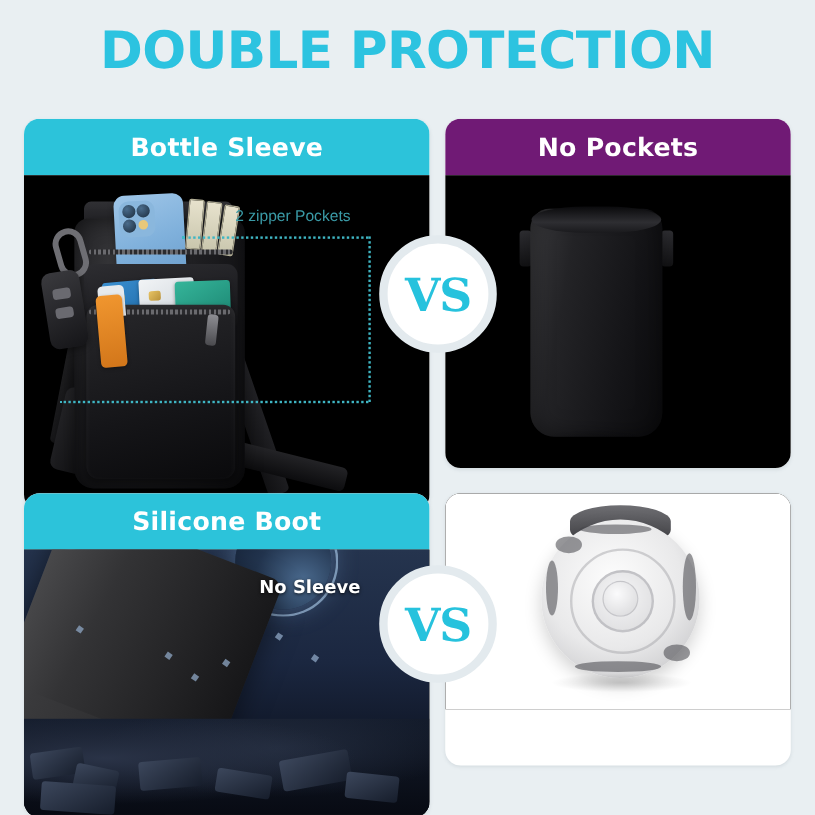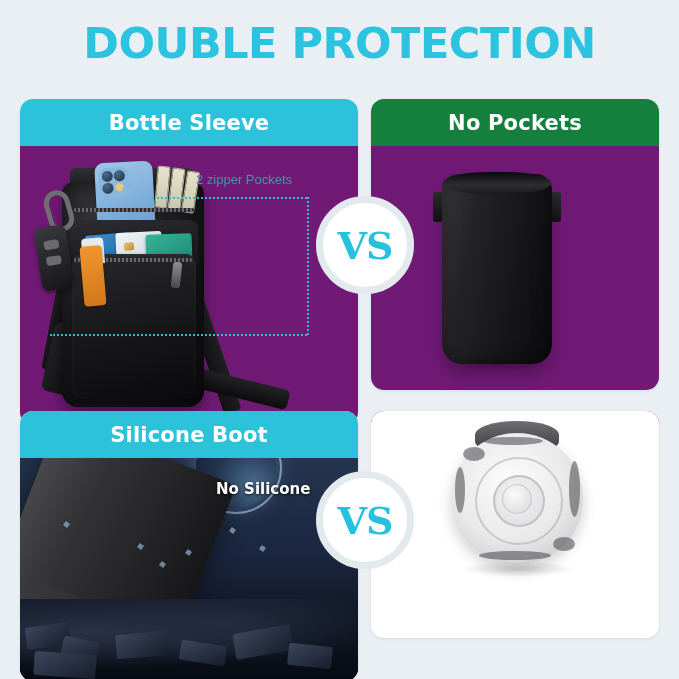--- a/index.html
+++ b/index.html
@@ -38,23 +38,23 @@
   .phead {
     height:47px;
     display:flex; align-items:center; justify-content:center;
     color:#ffffff;
     font-size:21px;
     font-weight:bold;
     font-family:"DejaVu Sans", sans-serif;
     letter-spacing:0.2px;
   }
   .phead.cyan { background:#2cc3da; }
-  .phead.gray { background:#15803d; }
-
-  .pbody { position:relative; width:100%; height:calc(100% - 47px); background:#701a75; overflow:hidden;padding-left:33px; }
+  .phead.gray { background:#701a75; }
+
+  .pbody { position:relative; width:100%; height:calc(100% - 47px); background:#000000; overflow:hidden;padding-left:33px; }
 
   
   .vs {
     position:absolute;
     width:98px; height:98px;
     border-radius:50%;
     background:#ffffff;
     border:7px solid #e3eaee;
     display:flex; align-items:center; justify-content:center;
     z-index:40;
@@ -437,21 +437,21 @@
         <div class="rock" style="left:14px; top:54px; width:62px; height:24px; transform:rotate(4deg);"></div>
       </div>
 
       <div class="shard" style="left:118px; top:86px;"></div>
       <div class="shard" style="left:140px; top:104px;"></div>
       <div class="shard" style="left:166px; top:92px;"></div>
       <div class="shard" style="left:210px; top:70px;"></div>
       <div class="shard" style="left:240px; top:88px;"></div>
       <div class="shard" style="left:44px;  top:64px;"></div>
 
-      <div class="noscratch">No Silicone</div>
+      <div class="noscratch">No Sleeve</div>
     </div>
   </div>
 </div>
 
 <div class="panel p-br">
   <div class="pbody">
     <div class="scr-wrap">
       <div class="bot-neck"></div>
       <div class="bot-ring"></div>
       <div class="bot-nub"></div>

